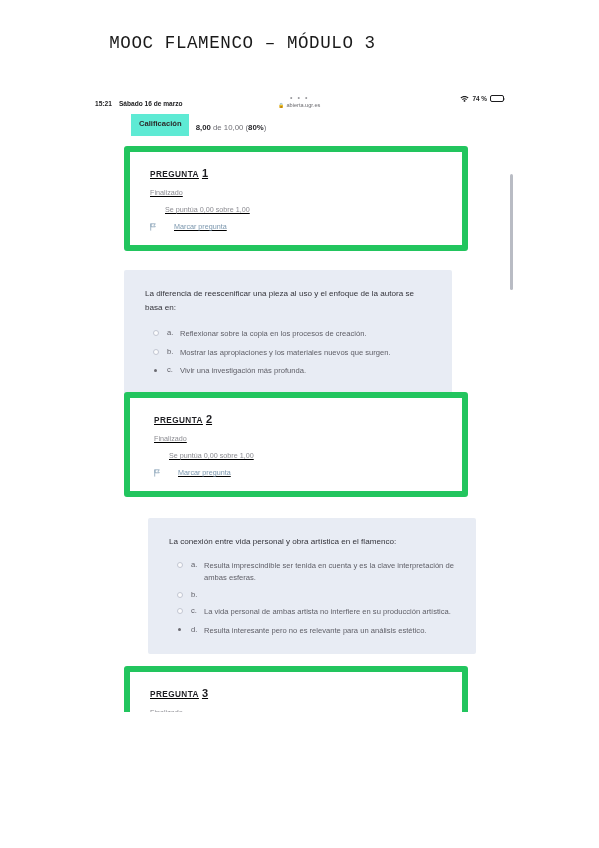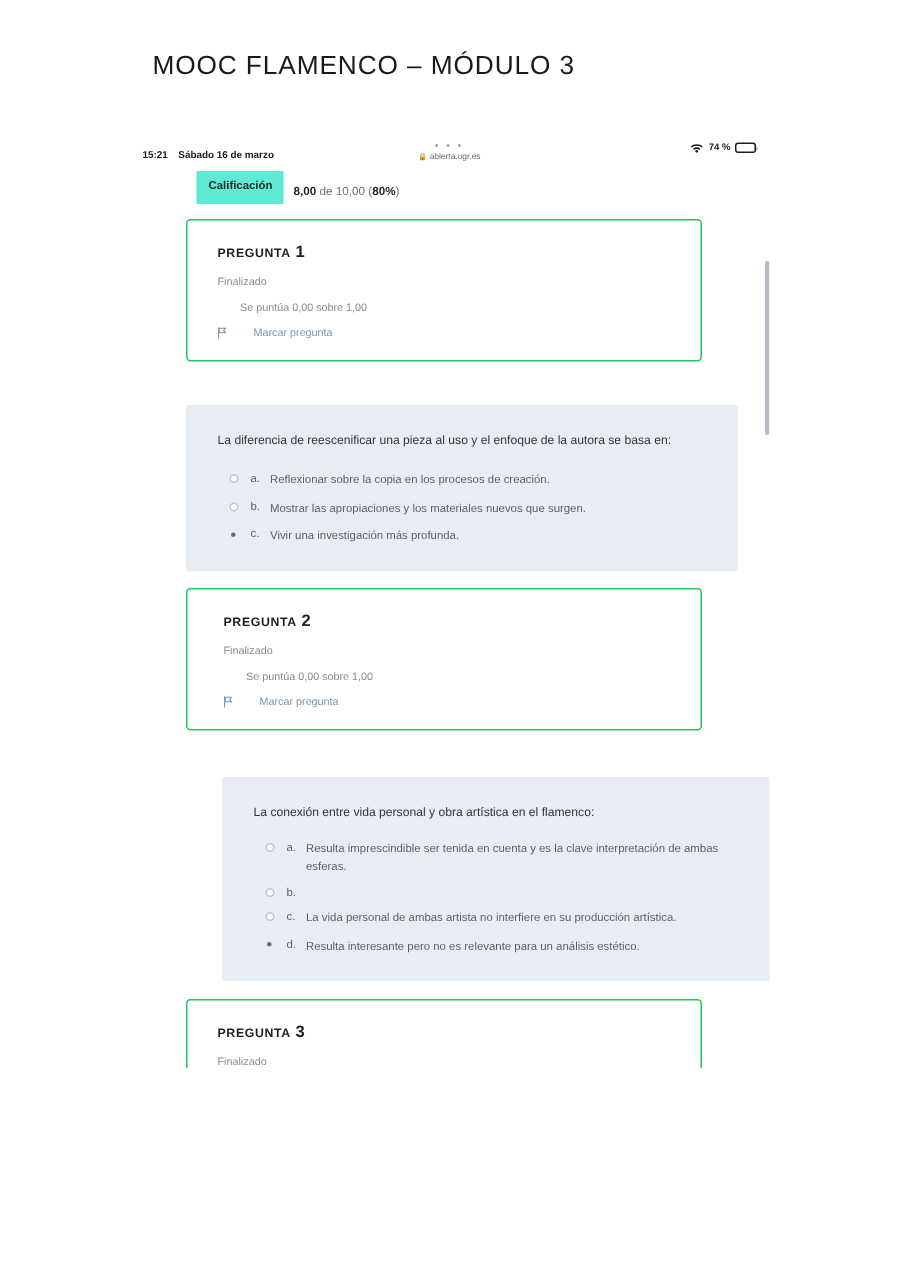--- a/index.html
+++ b/index.html
@@ -15,21 +15,21 @@
     overflow: hidden;
   }
 
   
   .doc-title {
     position: absolute;
     top: 33px;
     left: 0;
     width: 485px;
     text-align: center;
-    font-family: Liberation Sans, sans-serif;
+    font-family: Liberation Mono, monospace;
     font-size: 17.5px;
     letter-spacing: 0.6px;
     color: #1a1a1a;
     white-space: nowrap;
   }
 
   
   .shot {
     position: absolute;
     left: 86px;
@@ -156,23 +156,24 @@
   }
   .grade-value-cell b { color: #1f1f23; }
 
   
   .qcard {
     position: absolute;
     left: 38px;
     width: 344px;
     box-sizing: border-box;
     background: #ffffff;
-    border: 1px solid #22c55e;
+    border: 6px solid #22c55e;
     border-radius: 3px;
     padding: 15px 0 14px 20px;
+    text-decoration: underline;
   }
   .q-title {
     font-size: 8.2px;
     font-weight: bold;
     letter-spacing: 0.45px;
     color: #1f1f23;
     margin-bottom: 9px;
     white-space: nowrap;
   }
   .q-title .qnum {
@@ -197,21 +198,21 @@
     gap: 18px;
     font-size: 7.2px;
     color: #7a96ad;
   }
   .flag-icon { display: block; }
 
   
   .qbody {
     position: absolute;
     left: 38px;
-    width: 368px;
+    width: 328px;
     box-sizing: border-box;
     background: #e8ecf4;
     border-radius: 2px;
     padding: 17px 22px 18px 21px;
   }
   .qtext {
     font-size: 8.1px;
     line-height: 14px;
     color: #33333a;
     margin-bottom: 13px;

